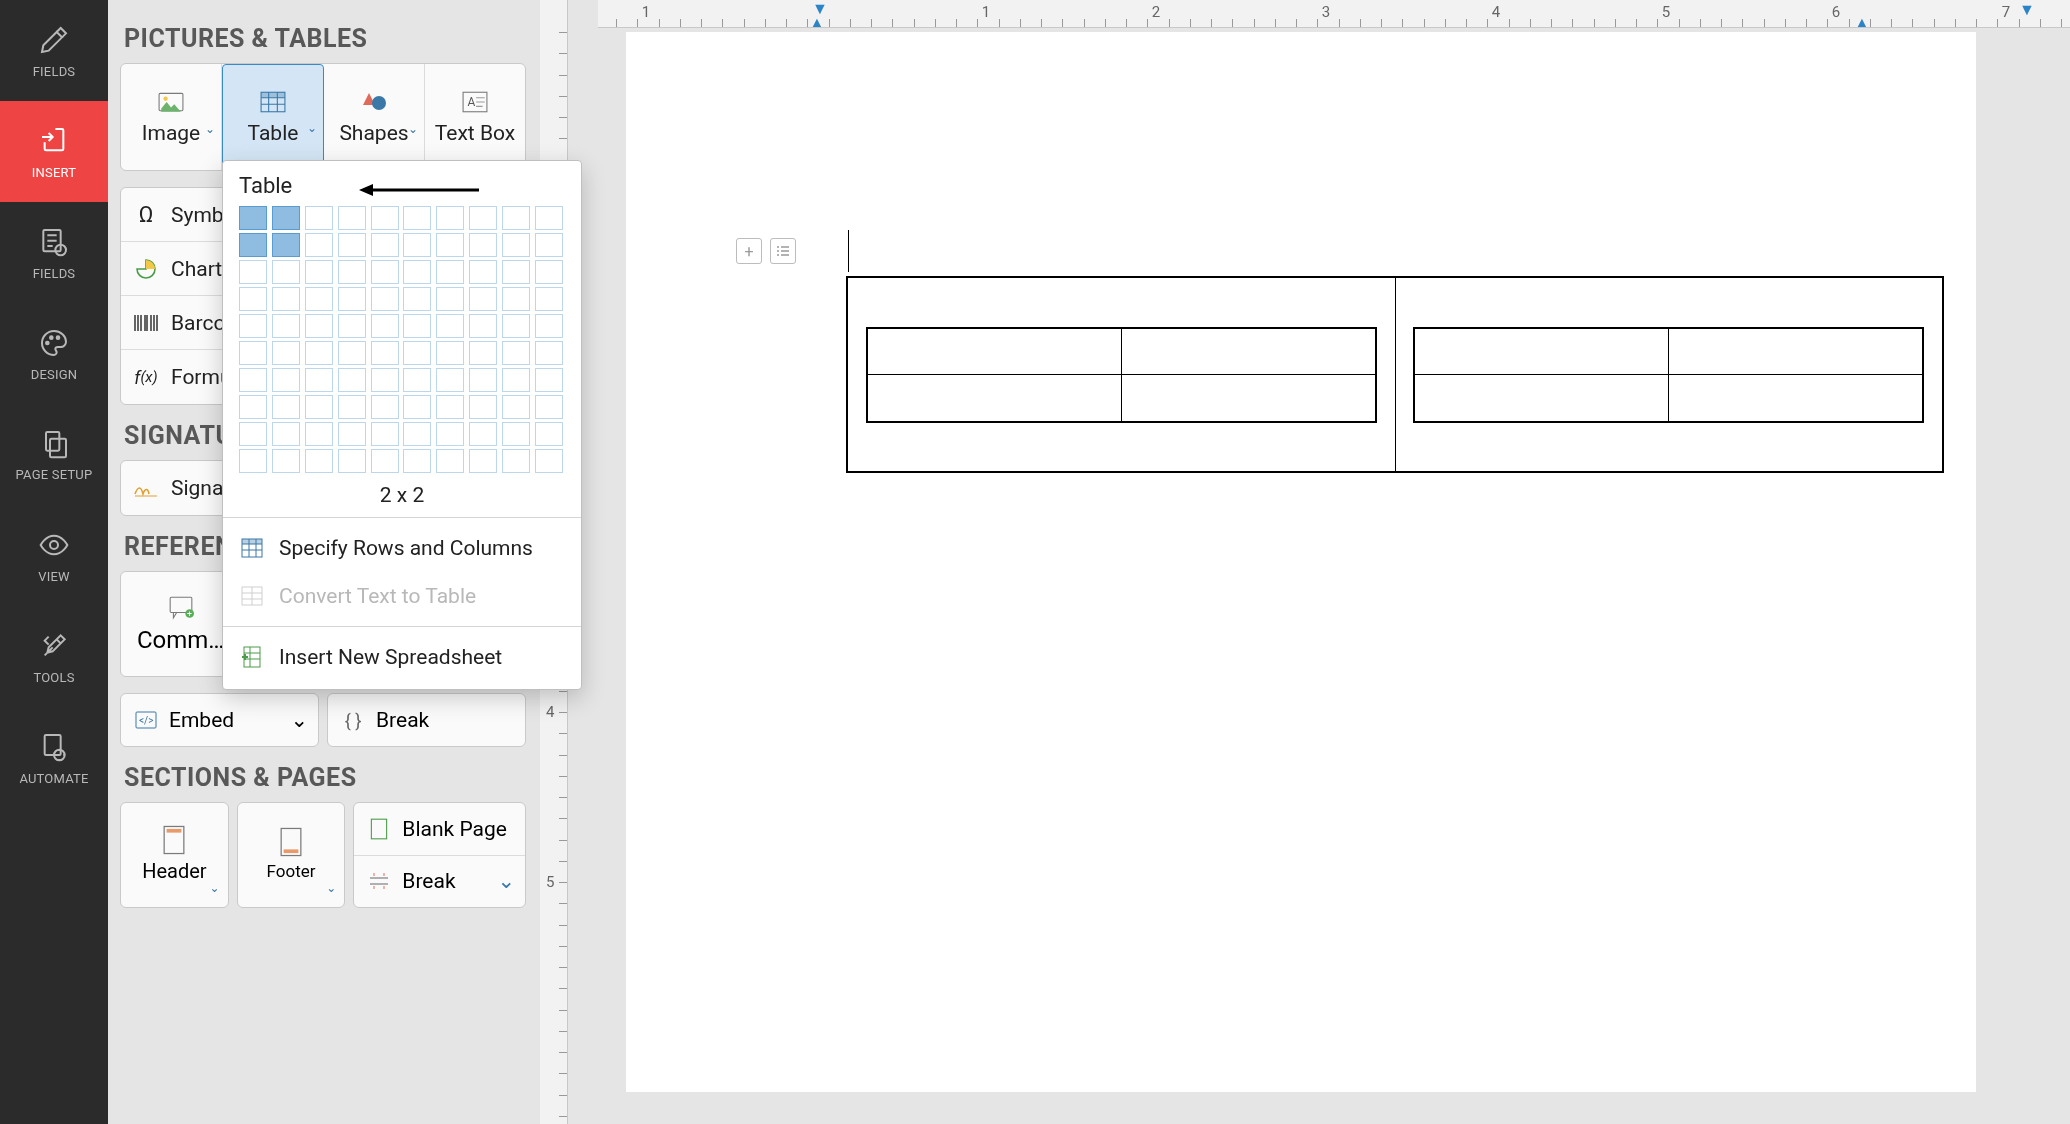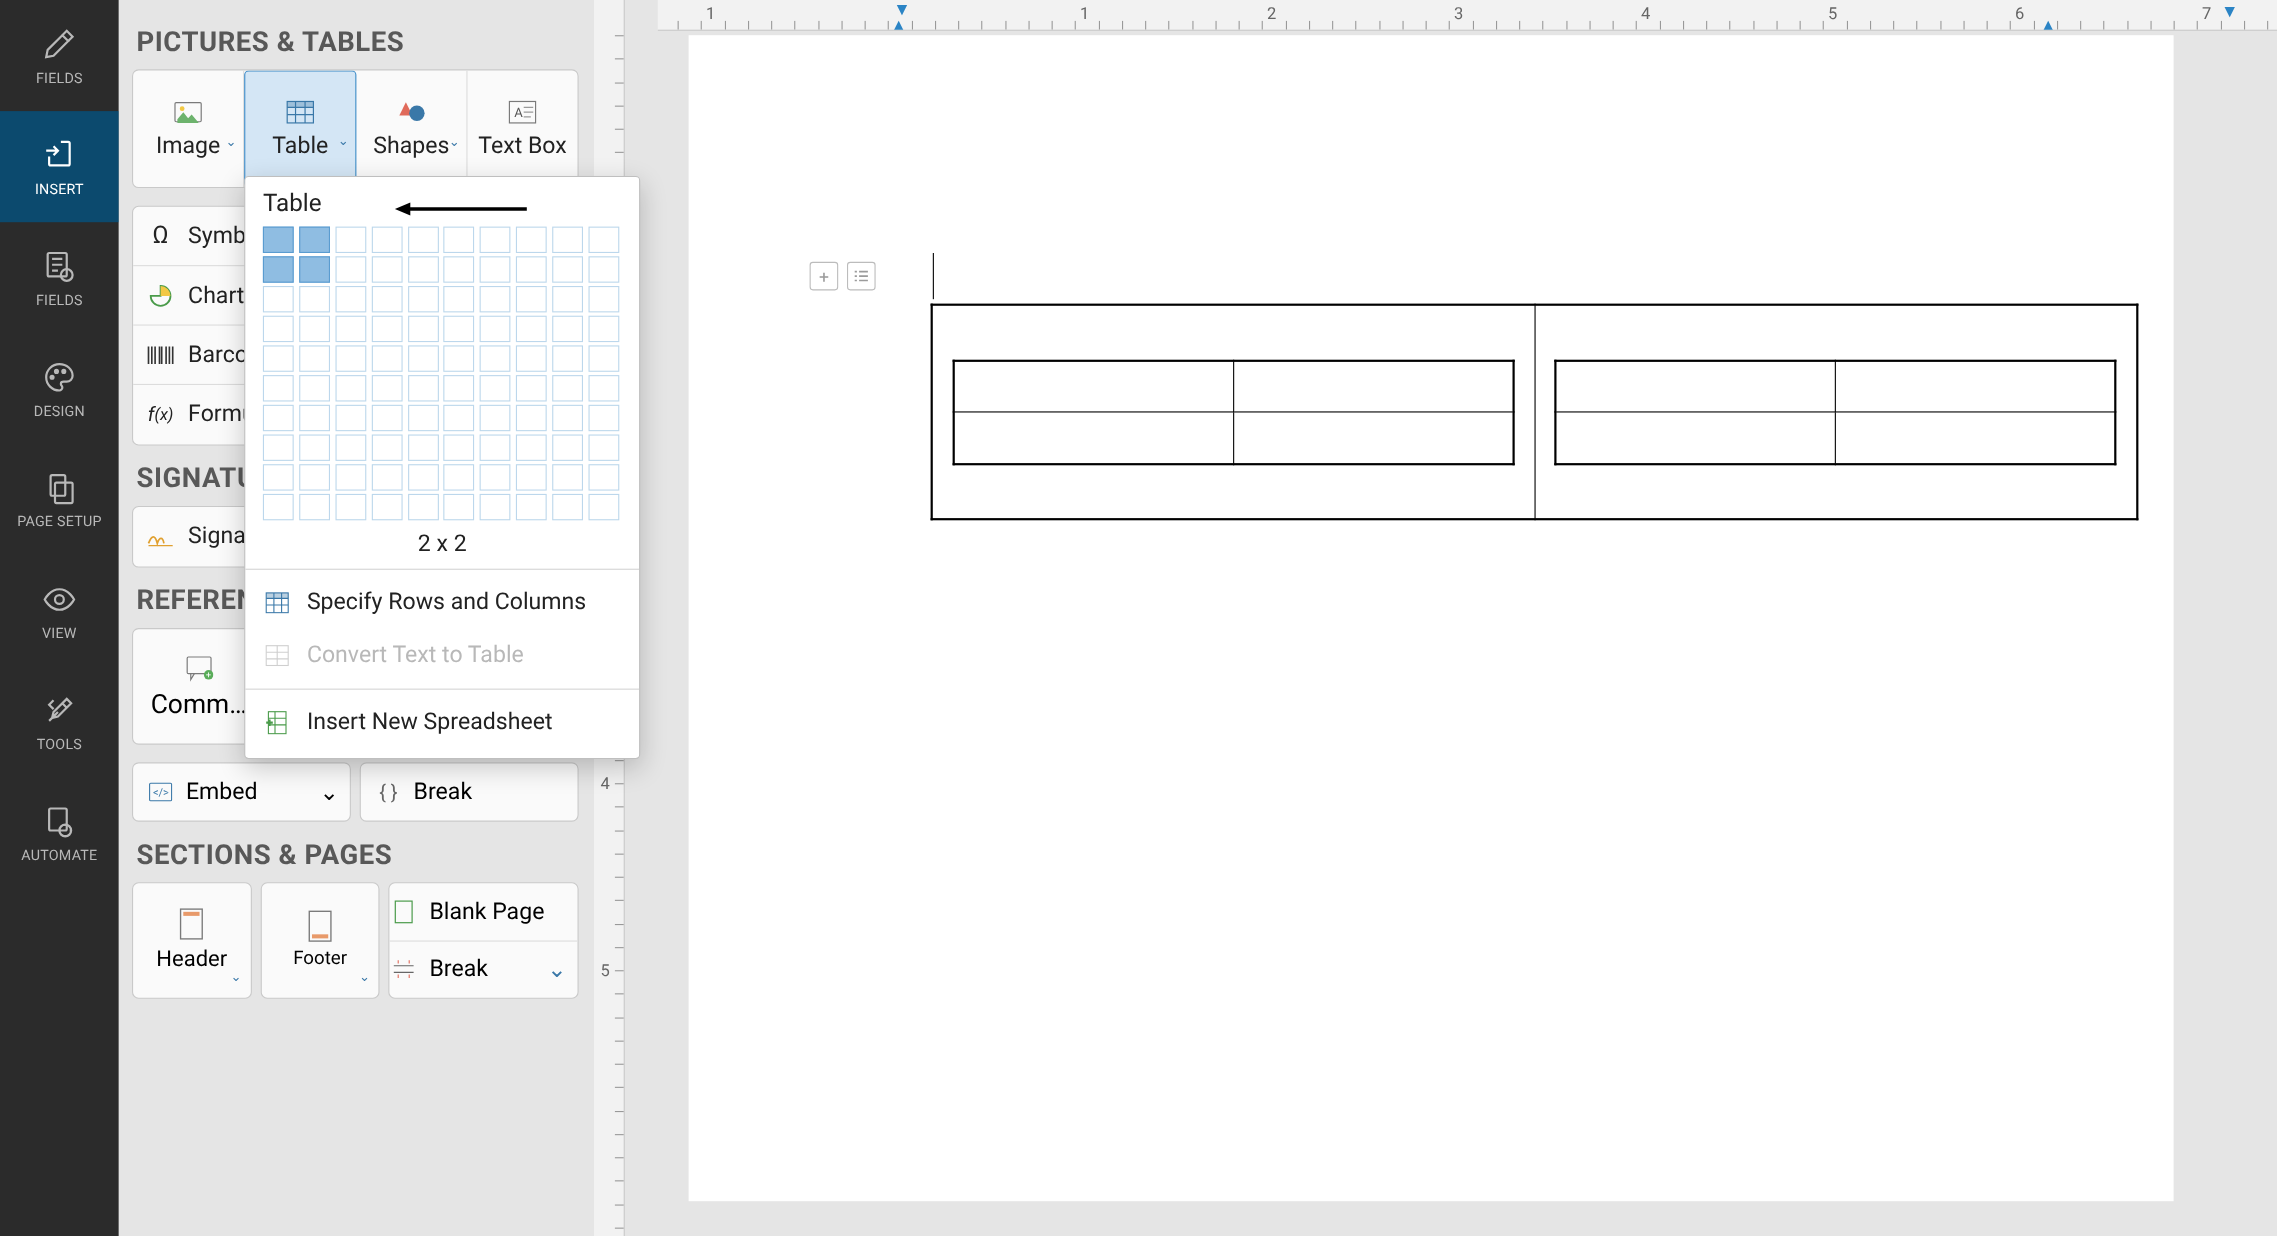--- a/index.html
+++ b/index.html
@@ -1,41 +1,41 @@
 <!DOCTYPE html>
 <html><head>
 <meta charset="utf-8">
 <style>
 * { box-sizing: border-box; margin: 0; padding: 0; font-family: -apple-system, BlinkMacSystemFont, "Segoe UI", Roboto, Helvetica, Arial, sans-serif; }
 body { background: #e5e5e5; overflow: hidden; width: 2070px; height: 1124px; position: relative; }
 
 
 .left-rail { position: absolute; left: 0; top: 0; width: 108px; height: 1124px; background: #2b2b2b; display: flex; flex-direction: column; }
 .left-rail .item { height: 101px; display: flex; flex-direction: column; align-items: center; justify-content: center; gap: 6px; color: #b8b8b8; font-size: 15px; letter-spacing: 0.2px; cursor: pointer; }
-.left-rail .item.active { background: #0c4a6e; color: #fff; }
+.left-rail .item.active { background: #ef4444; color: #fff; }
 .left-rail .item .icon { width: 36px; height: 36px; display:flex;align-items:center;justify-content:center;}
 .left-rail .item .label { font-size: 13px; }
 
 
 .panel { position: absolute; left: 108px; top: 0; width: 430px; height: 1124px; background: #e5e5e5; padding: 18px 12px 0 12px; }
 .panel h2 { color: #585858; font-size: 25px; font-weight: 700; letter-spacing: 0.5px; margin: 6px 0 10px 4px; }
 .btn-row { display: flex; gap: 0; background: #fafafa; border: 1px solid #c9c9c9; border-radius: 6px; overflow: hidden; margin-bottom: 16px; }
 .big-btn { flex: 1; height: 106px; display: flex; flex-direction: column; align-items: center; justify-content: center; gap: 6px; border-right: 1px solid #dcdcdc; position: relative; cursor: pointer; }
 .big-btn:last-child { border-right: none; }
 .big-btn.active { background: #d4e6f5; border:1px solid #3a8ac7; border-radius:4px;}
 .big-btn .chev { position: absolute; bottom: 34px; right: 6px; color: #3a78a8; font-size: 12px; }
 .big-btn .caption { font-size: 21px; color: #222; }
 .btn-list { background: #fafafa; border: 1px solid #c9c9c9; border-radius: 6px; overflow: hidden; margin-bottom: 16px; }
 .list-item { height: 54px; display: flex; align-items: center; gap: 12px; padding: 0 12px; border-bottom: 1px solid #dcdcdc; font-size: 21px; color: #222; cursor: pointer; }
 .list-item:last-child { border-bottom: none; }
 .small-row { display:flex; gap:8px; margin-bottom:16px;}
 .small-row .sq { flex:1; background:#fafafa; border:1px solid #c9c9c9; border-radius:6px; height:106px; display:flex;flex-direction:column;align-items:center;justify-content:center;gap:6px;position:relative;}
 .small-row .sq .chev{position:absolute; right:8px; bottom:12px; color:#3a78a8; font-size:12px;}
 .small-row .stack { flex:1.6; display:flex; flex-direction:column; gap:0;background:#fafafa; border:1px solid #c9c9c9; border-radius:6px;overflow:hidden;}
-.small-row .stack .row{flex:1;display:flex;align-items:center;gap:10px;padding:0 0;border-bottom:1px solid #dcdcdc;font-size:21px;cursor:pointer;position:relative;}
+.small-row .stack .row{flex:1;display:flex;align-items:center;gap:10px;padding:0 12px;border-bottom:1px solid #dcdcdc;font-size:21px;cursor:pointer;position:relative;}
 .small-row .stack .row:last-child{border-bottom:none;}
 .embed-row{display:flex;gap:8px;margin-bottom:16px;}
 .embed-row .half{flex:1;background:#fafafa;border:1px solid #c9c9c9;border-radius:6px;height:54px;display:flex;align-items:center;gap:10px;padding:0 12px;font-size:21px;cursor:pointer;position:relative;}
 
 
 .doc-area { position:absolute; left:540px; top:0; right:0; height:1124px; background:#e5e5e5; }
 .hruler { position:absolute; left:58px; top:0; right:0; height:28px; background:#f2f2f2; border-bottom:1px solid #c8c8c8; overflow:hidden;}
 .vruler { position:absolute; left:0; top:0; width:28px; height:1124px; background:#f2f2f2; border-right:1px solid #c8c8c8;}
 .hruler .ticks { position:relative; height:100%; margin-left:218px; }
 .hruler .tick { position:absolute; top:0; width:1px; height:8px; background:#999; bottom:0; top:auto;}

